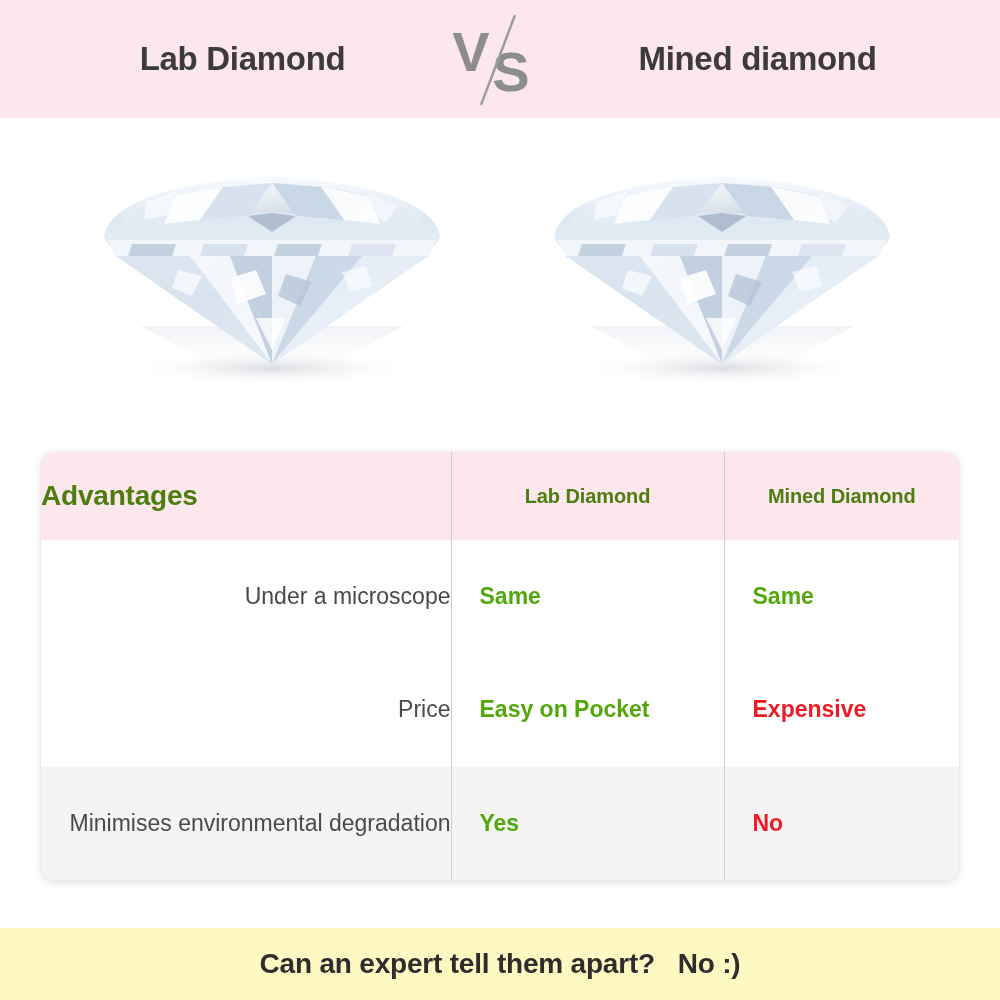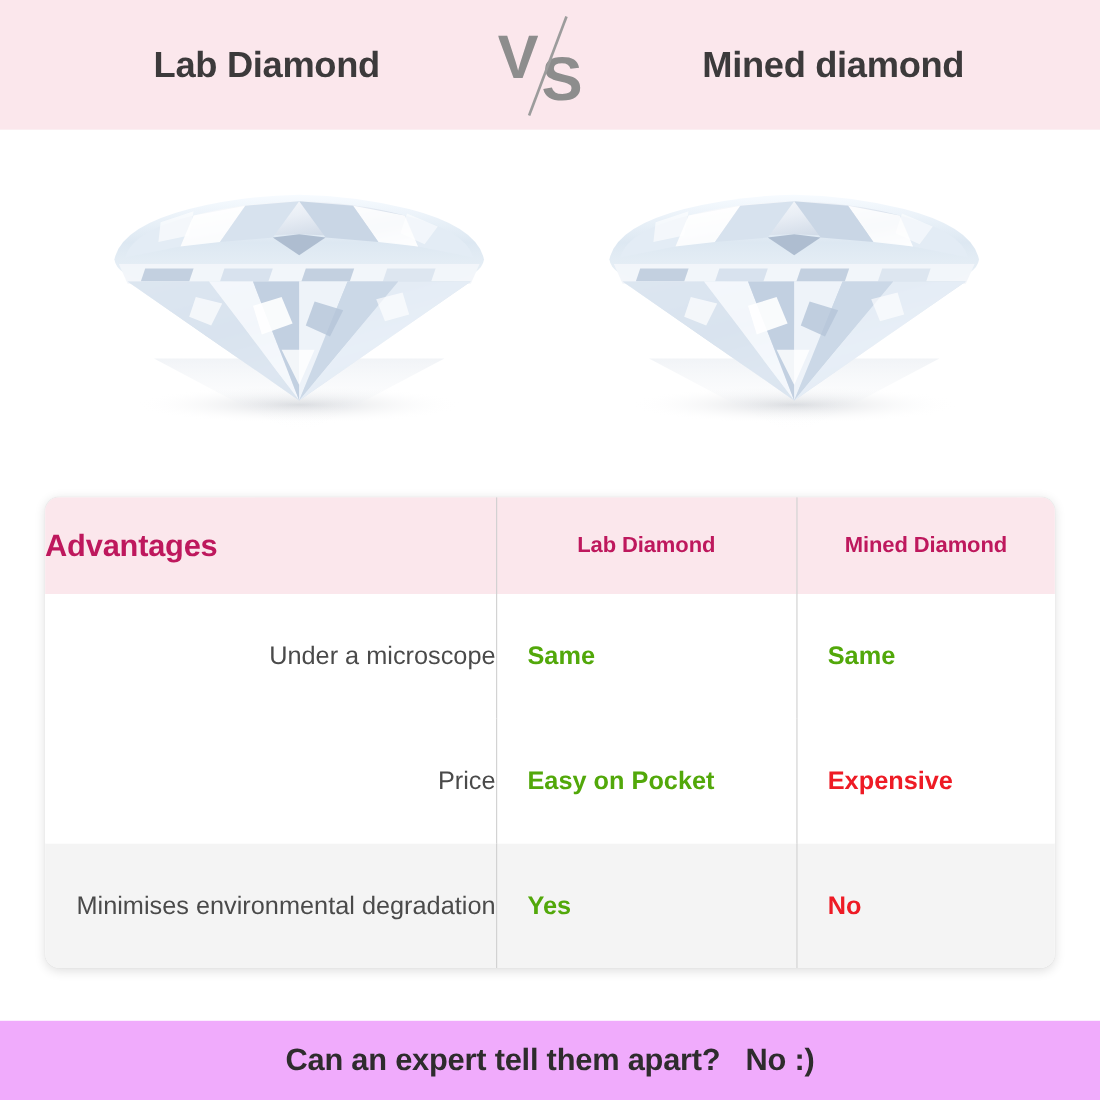--- a/index.html
+++ b/index.html
@@ -100,21 +100,21 @@
   .tbl col.c1 { width: 410px; }
   .tbl col.c2 { width: 273px; }
   .tbl col.c3 { width: 235px; }
 
   .tbl thead th {
     background: #fbe7ec;
     height: 88px;
     padding: 0 0 0 0;
     vertical-align: middle;
     font-weight: 700;
-    color: #be185d;
+    color: #4d7c0f;
     margin-left: 16px;
   }
   th.h-adv {
     font-size: 28px;
     text-align: left;
     padding-left: 27px;
     letter-spacing: -0.2px;
   }
   th.h-col {
     font-size: 20px;
@@ -151,21 +151,21 @@
   .tbl td.d, .tbl th.d {
     border-left: 1.6px solid #cfcfcf;
   }
 
   
   .footer-band {
     position: absolute;
     left: 0; top: 928px;
     width: 1000px;
     height: 72px;
-    background: #f0abfc;
+    background: #fef9c3;
     display: flex;
     align-items: center;
     justify-content: center;
   }
   .footer-text {
     font-size: 28px;
     font-weight: 700;
     color: #2e2c2d;
     letter-spacing: -0.2px;
     white-space: pre;

